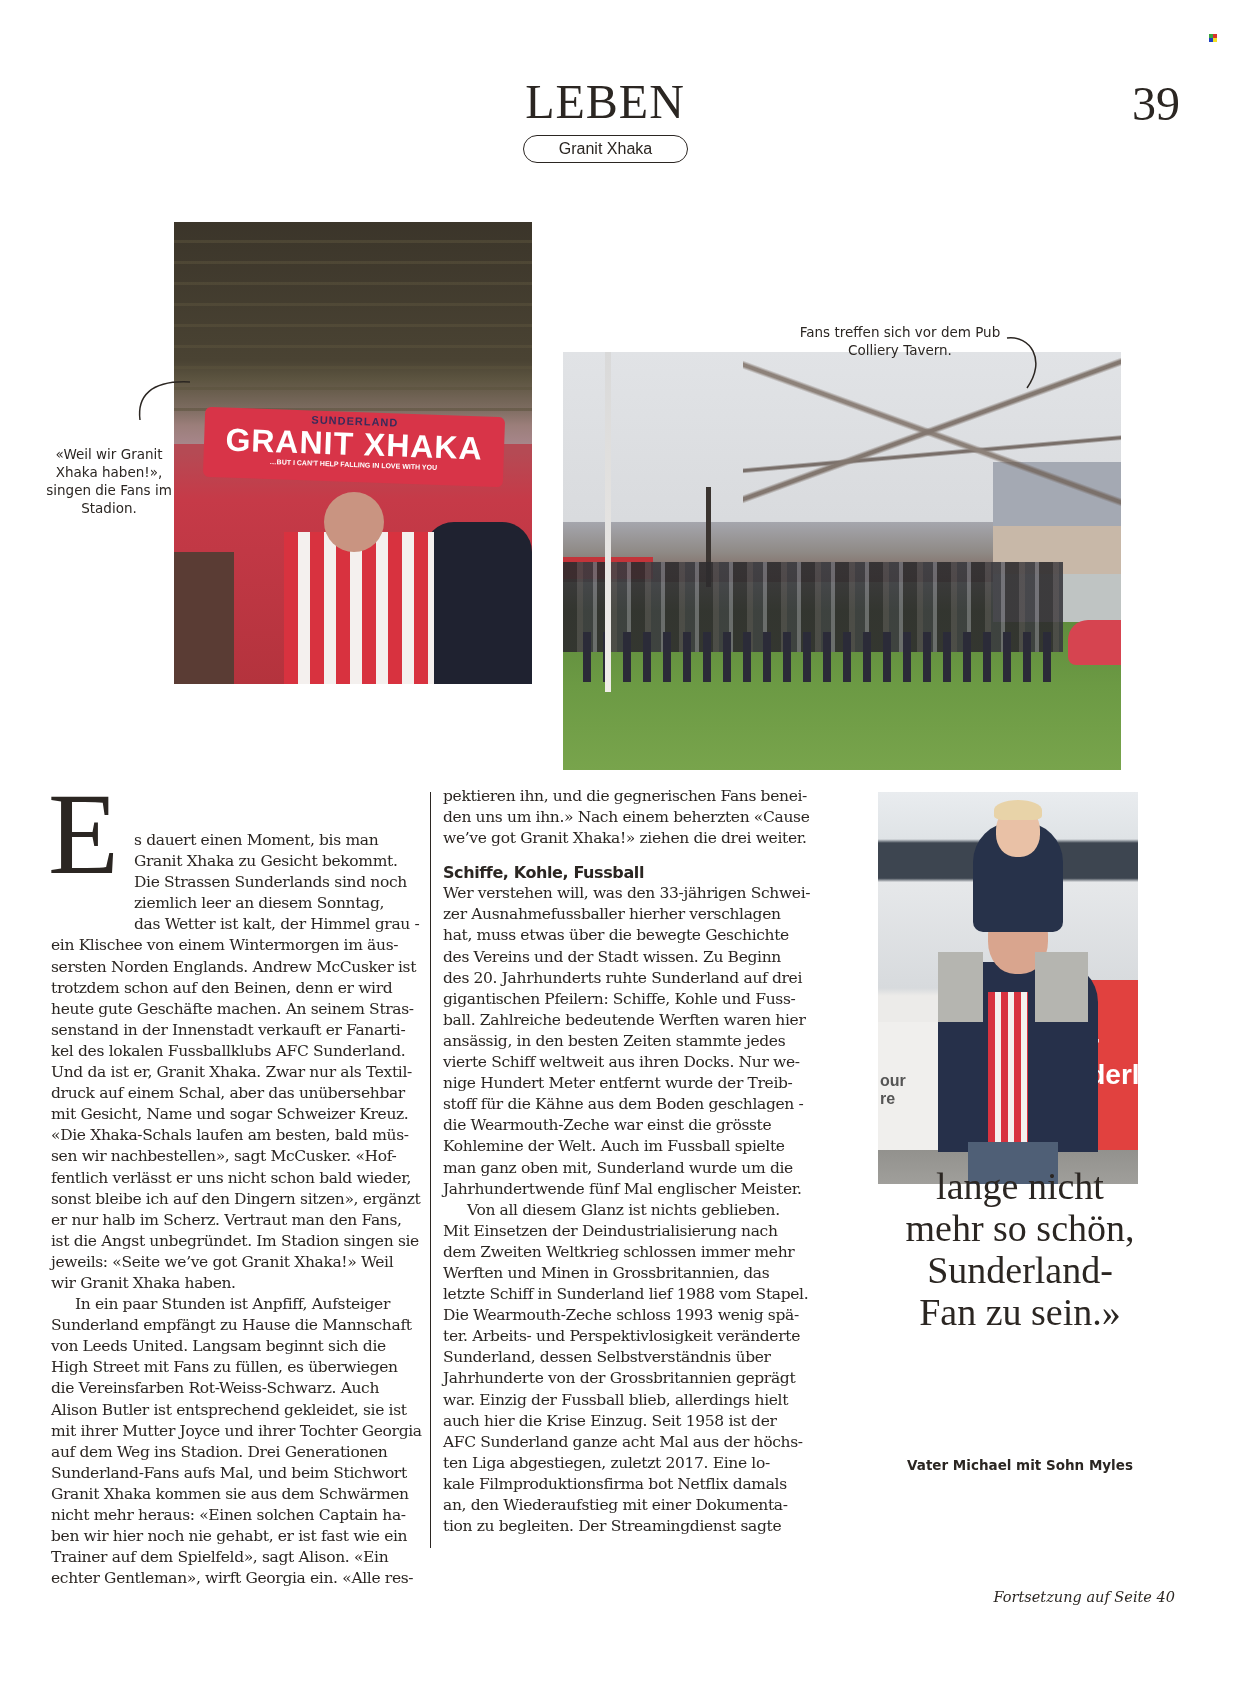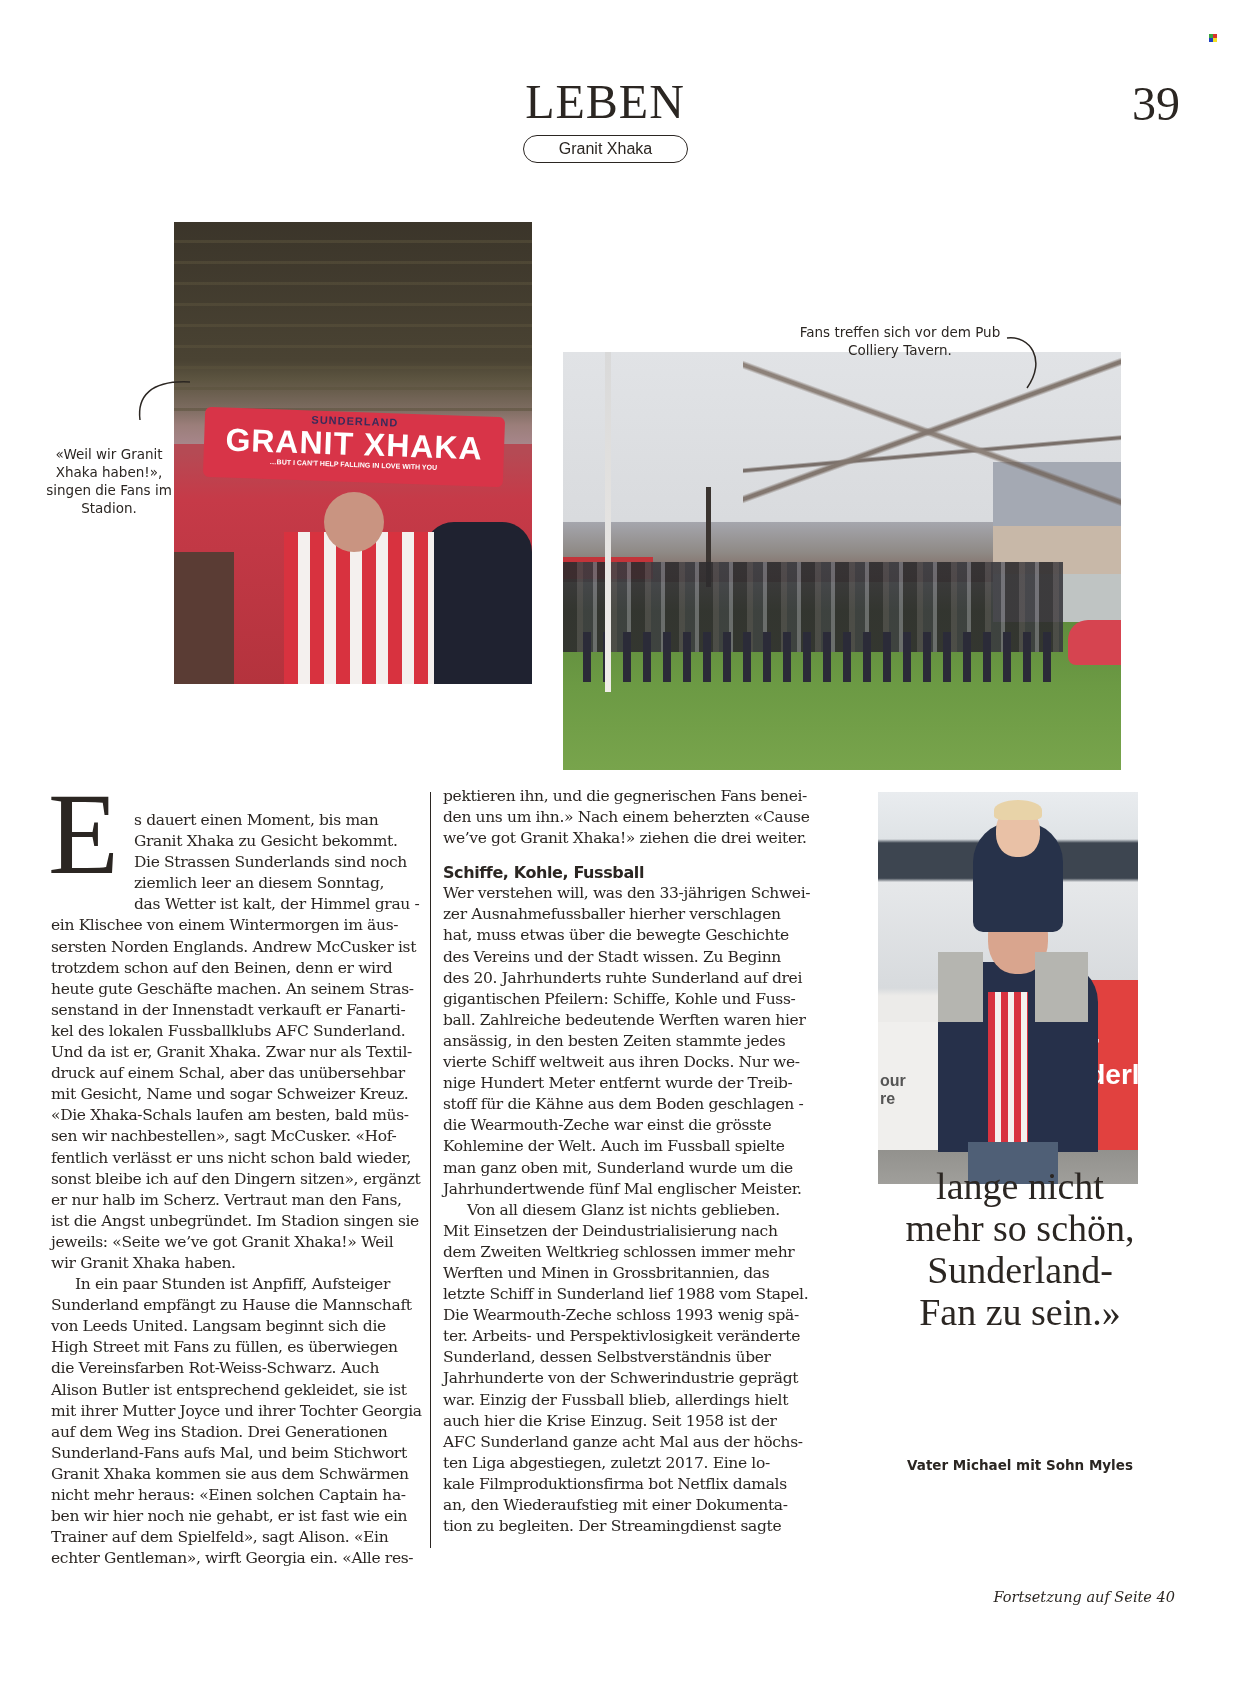--- a/index.html
+++ b/index.html
@@ -103,21 +103,21 @@
     .cap-fans { left: 780px; top: 299px; width: 240px; }
     .cap-father { left: 880px; top: 1432px; width: 280px; font-weight: bold; }
 
     .arrow { fill: none; stroke: #2b2622; stroke-width: 1.5; }
 
     
     .col {
       font-family: "DejaVu Serif", serif; font-size: 15.5px; line-height: 21.1px;
       color: #2b2622; letter-spacing: -0.35px; white-space: nowrap;
     }
-    .col1 { left: 51px; top: 810px; width: 372px; }
+    .col1 { left: 51px; top: 830px; width: 372px; }
     .col2 { left: 443px; top: 786px; width: 372px; }
     .col-line { left: 430px; top: 792px; width: 1px; height: 756px; background: #2b2622; }
     .line { display: block; height: 21.1px; }
     .indent { padding-left: 24px; }
     .first-lines { padding-left: 83px; }
     .dropcap {
       left: 48px; top: 786px; font-family: "Liberation Serif", serif;
       font-size: 116px; line-height: 96px; color: #2b2622;
     }
     .subhead {
@@ -266,21 +266,21 @@
     <span class="line">man ganz oben mit, Sunderland wurde um die</span>
     <span class="line">Jahrhundertwende fünf Mal englischer Meister.</span>
     <span class="line indent">Von all diesem Glanz ist nichts geblieben.</span>
     <span class="line">Mit Einsetzen der Deindustrialisierung nach</span>
     <span class="line">dem Zweiten Weltkrieg schlossen immer mehr</span>
     <span class="line">Werften und Minen in Grossbritannien, das</span>
     <span class="line">letzte Schiff in Sunderland lief 1988 vom Stapel.</span>
     <span class="line">Die Wearmouth-Zeche schloss 1993 wenig spä-</span>
     <span class="line">ter. Arbeits- und Perspektivlosigkeit veränderte</span>
     <span class="line">Sunderland, dessen Selbstverständnis über</span>
-    <span class="line">Jahrhunderte von der Schwerindustrie geprägt</span>
+    <span class="line">Jahrhunderte von der Grossbritannien geprägt</span>
     <span class="line">war. Einzig der Fussball blieb, allerdings hielt</span>
     <span class="line">auch hier die Krise Einzug. Seit 1958 ist der</span>
     <span class="line">AFC Sunderland ganze acht Mal aus der höchs-</span>
     <span class="line">ten Liga abgestiegen, zuletzt 2017. Eine lo-</span>
     <span class="line">kale Filmproduktionsfirma bot Netflix damals</span>
     <span class="line">an, den Wiederaufstieg mit einer Dokumenta-</span>
     <span class="line">tion zu begleiten. Der Streamingdienst sagte</span>
   </div>
 
 <div class="abs continued">Fortsetzung auf Seite 40</div>

